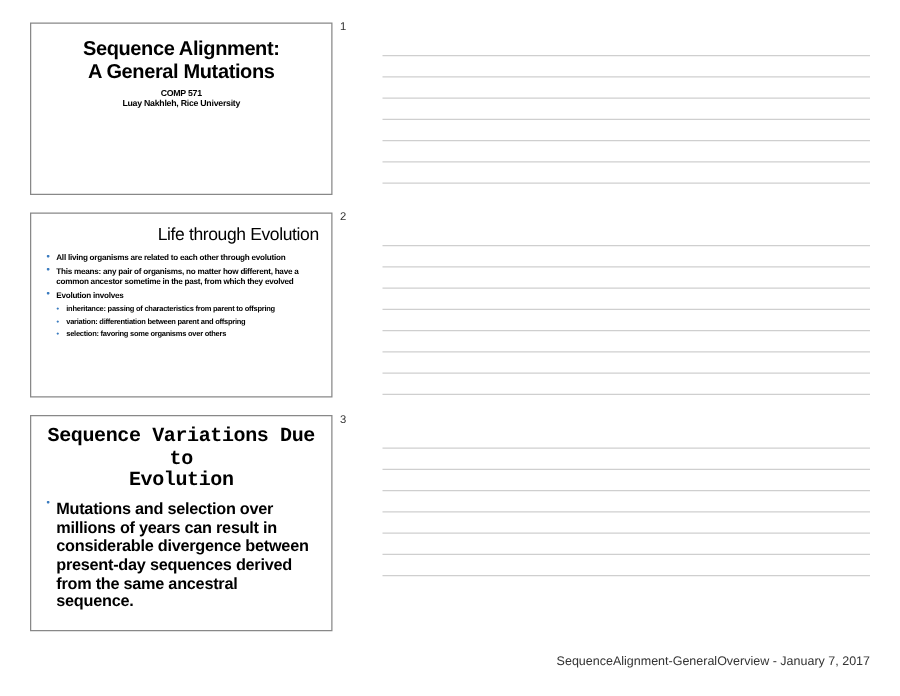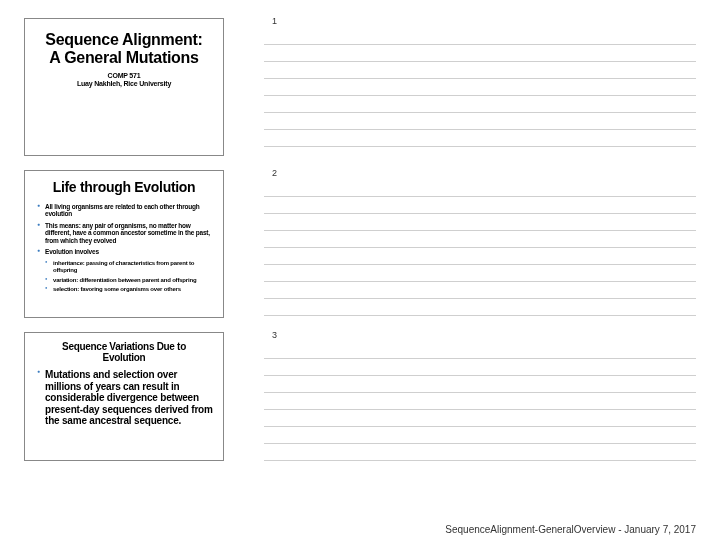--- a/index.html
+++ b/index.html
@@ -13,21 +13,21 @@
   }
   .page {
     padding: 18px 24px 0 24px;
   }
   .row {
     display: flex;
     margin-bottom: 14px;
     position: relative;
   }
   .slide {
-    width: 200px;
+    width: 242px;
     height: auto;
     border: 1px solid #888;
     background: #fff;
     padding: 8px 10px 10px 10px;
     flex-shrink: 0;
     position: relative;
   }
   .slide-num {
     position: absolute;
     left: 248px;
@@ -66,23 +66,23 @@
     text-align: center;
     font-size: 7px;
     font-weight: 900;
     margin-top: 1px;
     letter-spacing: -0.2px;
   }
   .slide1 { min-height: 138px; }
   
   .s2-title {
     font-family: "Arial Black", Arial, sans-serif;
-    font-weight: 700;
+    font-weight: 400;
     font-size: 14px;
-    text-align: center;
+    text-align: right;
     margin-top: 0px;
     margin-bottom: 8px;
     letter-spacing: -0.3px;
     font-stretch: condensed;
   }
   .b-list { list-style: none; padding-left: 2px; }
   .b-list li {
     position: relative;
     padding-left: 8px;
     font-size: 6.5px;
@@ -97,34 +97,34 @@
     left: 0;
     top: 0;
     color: #3a7bbf;
     font-size: 5px;
   }
   .b-list .sub { padding-left: 16px; font-size: 6px; margin-bottom: 3px; }
   .b-list .sub::before { left: 8px; font-size: 4px; }
   .slide2 { min-height: 148px; }
   
   .s3-title {
-    font-family: Liberation Sans, sans-serif;
-    font-weight: 900;
-    font-size: 10px;
+    font-family: Liberation Mono, monospace;
+    font-weight: 900;
+    font-size: 16px;
     text-align: center;
     line-height: 1.1;
     margin-bottom: 6px;
     letter-spacing: -0.3px;
     font-stretch: condensed;
   }
   .b3-list { list-style: none; padding-left: 2px; }
   .b3-list li {
     position: relative;
     padding-left: 8px;
-    font-size: 10px;
+    font-size: 13px;
     font-weight: 900;
     line-height: 1.15;
     margin-bottom: 5px;
     letter-spacing: -0.2px;
   }
   .b3-list li::before {
     content: "●";
     position: absolute;
     left: 0; top: 0;
     color: #3a7bbf;

